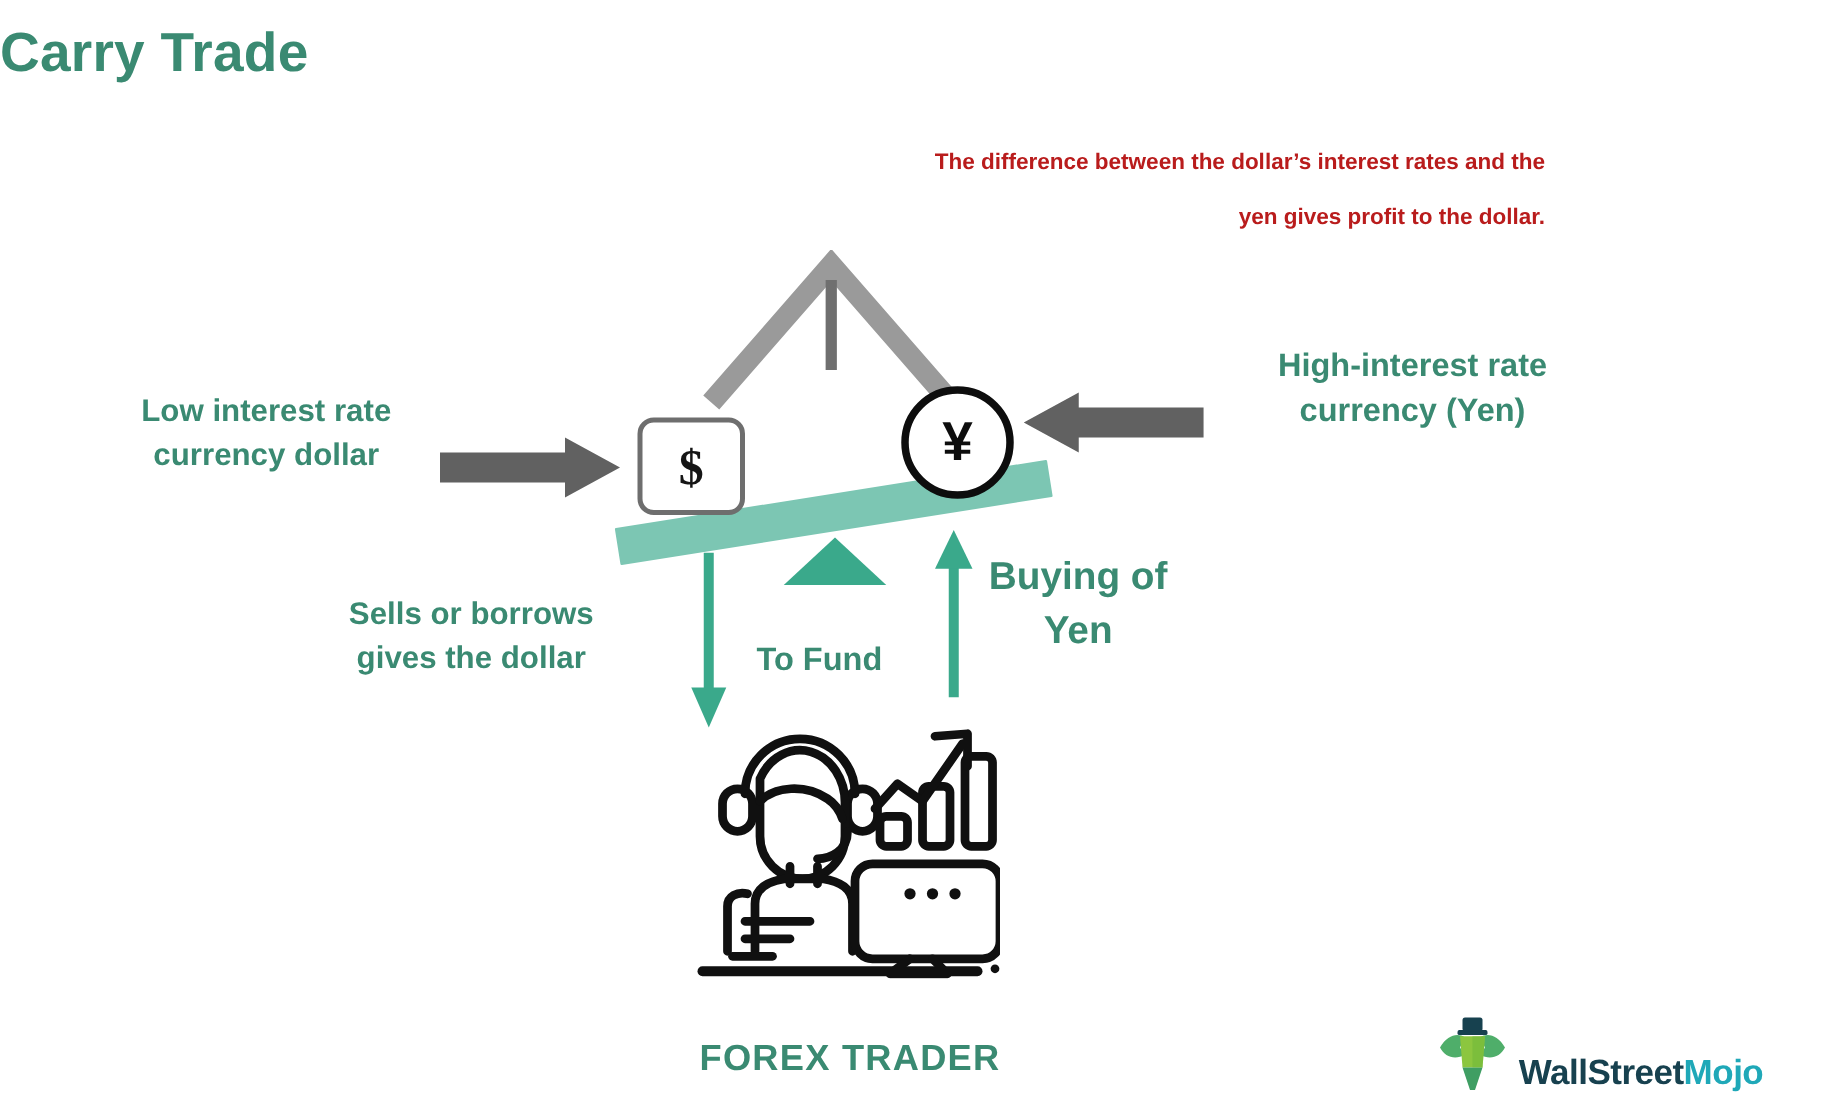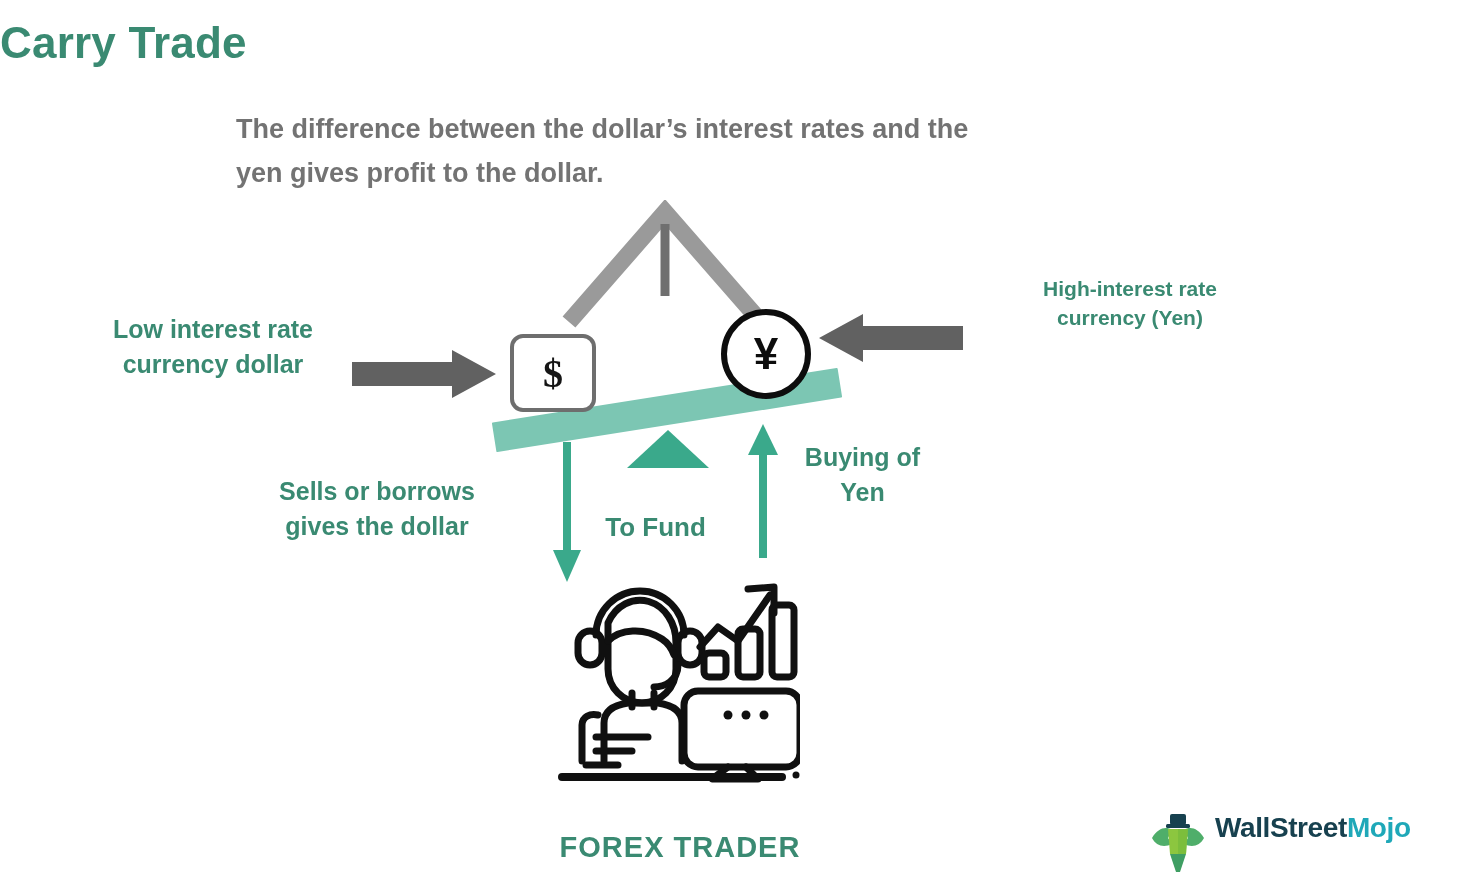--- a/index.html
+++ b/index.html
@@ -28,25 +28,25 @@
     font-size: 44px;
     font-weight: bold;
     color: #3a8a72;
     letter-spacing: 0.2px;
   }
   .subtitle {
     position: absolute;
     left: 236px;
     top: 107px;
     width: 1000px;
-    text-align: left;
-    font-size: 27px;
+    text-align: right;
+    font-size: 18px;
     line-height: 44px;
     font-weight: bold;
-    color: #737373;
+    color: #b91c1c;
   }
 
   
   .teal-label {
     position: absolute;
     color: #3a8a72;
     font-weight: bold;
     text-align: center;
     line-height: 1.38;
   }
@@ -54,39 +54,39 @@
   .lbl-low {
     left: 48px;
     top: 312px;
     width: 330px;
     font-size: 25px;
   }
   .lbl-high {
     left: 960px;
     top: 275px;
     width: 340px;
-    font-size: 21px;
+    font-size: 26px;
   }
   .lbl-sells {
     left: 212px;
     top: 474px;
     width: 330px;
     font-size: 25px;
   }
   .lbl-tofund {
     left: 578px;
     top: 510px;
     width: 155px;
     font-size: 26px;
   }
   .lbl-buying {
     left: 770px;
     top: 440px;
     width: 185px;
-    font-size: 25px;
+    font-size: 31px;
   }
   .lbl-forex {
     left: 470px;
     top: 803px;
     width: 420px;
     font-size: 29px;
     letter-spacing: 1px;
     margin-top: 24px;
   }
 
@@ -164,21 +164,21 @@
     left: 552px;
     top: 565px;
   }
 
   
   .logo {
     position: absolute;
     left: 1150px;
     top: 812px;
     display: flex;
-    align-items: flex-start;
+    align-items: flex-end;
     gap: 9px;
   }
   .logo-text {
     font-size: 28px;
     font-weight: bold;
     letter-spacing: -0.4px;
     white-space: nowrap;
   }
   .logo-text .part-a { color: #17414f; }
   .logo-text .part-b { color: #1fa8b8; }

